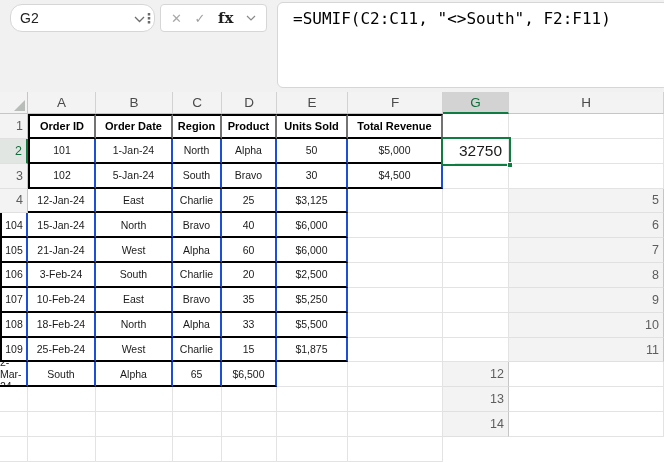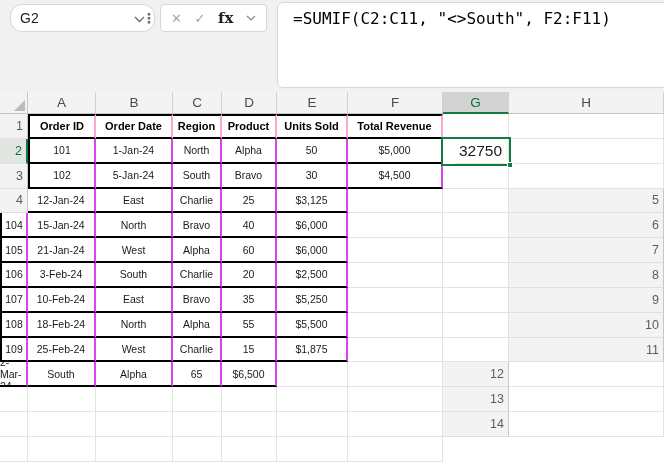--- a/index.html
+++ b/index.html
@@ -62,22 +62,22 @@
     color:#5d5d5d; font-size:12.5px; display:flex; align-items:center; justify-content:flex-end;
     padding-right:4px;
   }
   .rowhdr.selrow { background:#e2e6e2; color:#0e703c; border-right:2px solid #107C41; }
   .cell {
     border-right:1px solid #e3e3e3; border-bottom:1px solid #e3e3e3;
     display:flex; align-items:center; justify-content:center;
     font-size:10.5px; color:#1a1a1a; background:#fff; overflow:hidden;
   }
   .cell.th { font-weight:bold; font-size:11px; color:#000;
-             border-right:2px solid #f9a8d4; border-bottom:2px solid #000; }
-  .cell.td { border-right:2px solid #d946ef; border-bottom:2px solid #000; }
+             border-right:2px solid #737373; border-bottom:2px solid #000; }
+  .cell.td { border-right:2px solid #1d4ed8; border-bottom:2px solid #000; }
   .cell.tt { border-top:2px solid #000; }
   .cell.tl { border-left:2px solid #000; }
   .cell.active { justify-content:flex-start; padding-left:4px; font-size:15.5px;margin-left:12px; }
 
   
   #sel {
     position:absolute; left:441px; top:45px; width:70px; height:29px;
     border:2px solid #107C41; pointer-events:none;
   }
   #sel .handle {
@@ -198,21 +198,21 @@
     <div class="cell td">Bravo</div>
     <div class="cell td">35</div>
     <div class="cell td">$5,250</div>
     <div class="cell"></div>
     <div class="cell"></div>
     <div class="rowhdr">9</div>
     <div class="cell td tl">108</div>
     <div class="cell td">18-Feb-24</div>
     <div class="cell td">North</div>
     <div class="cell td">Alpha</div>
-    <div class="cell td">55</div>
+    <div class="cell td">33</div>
     <div class="cell td">$5,500</div>
     <div class="cell"></div>
     <div class="cell"></div>
     <div class="rowhdr">10</div>
     <div class="cell td tl">109</div>
     <div class="cell td">25-Feb-24</div>
     <div class="cell td">West</div>
     <div class="cell td">Charlie</div>
     <div class="cell td">15</div>
     <div class="cell td">$1,875</div>

